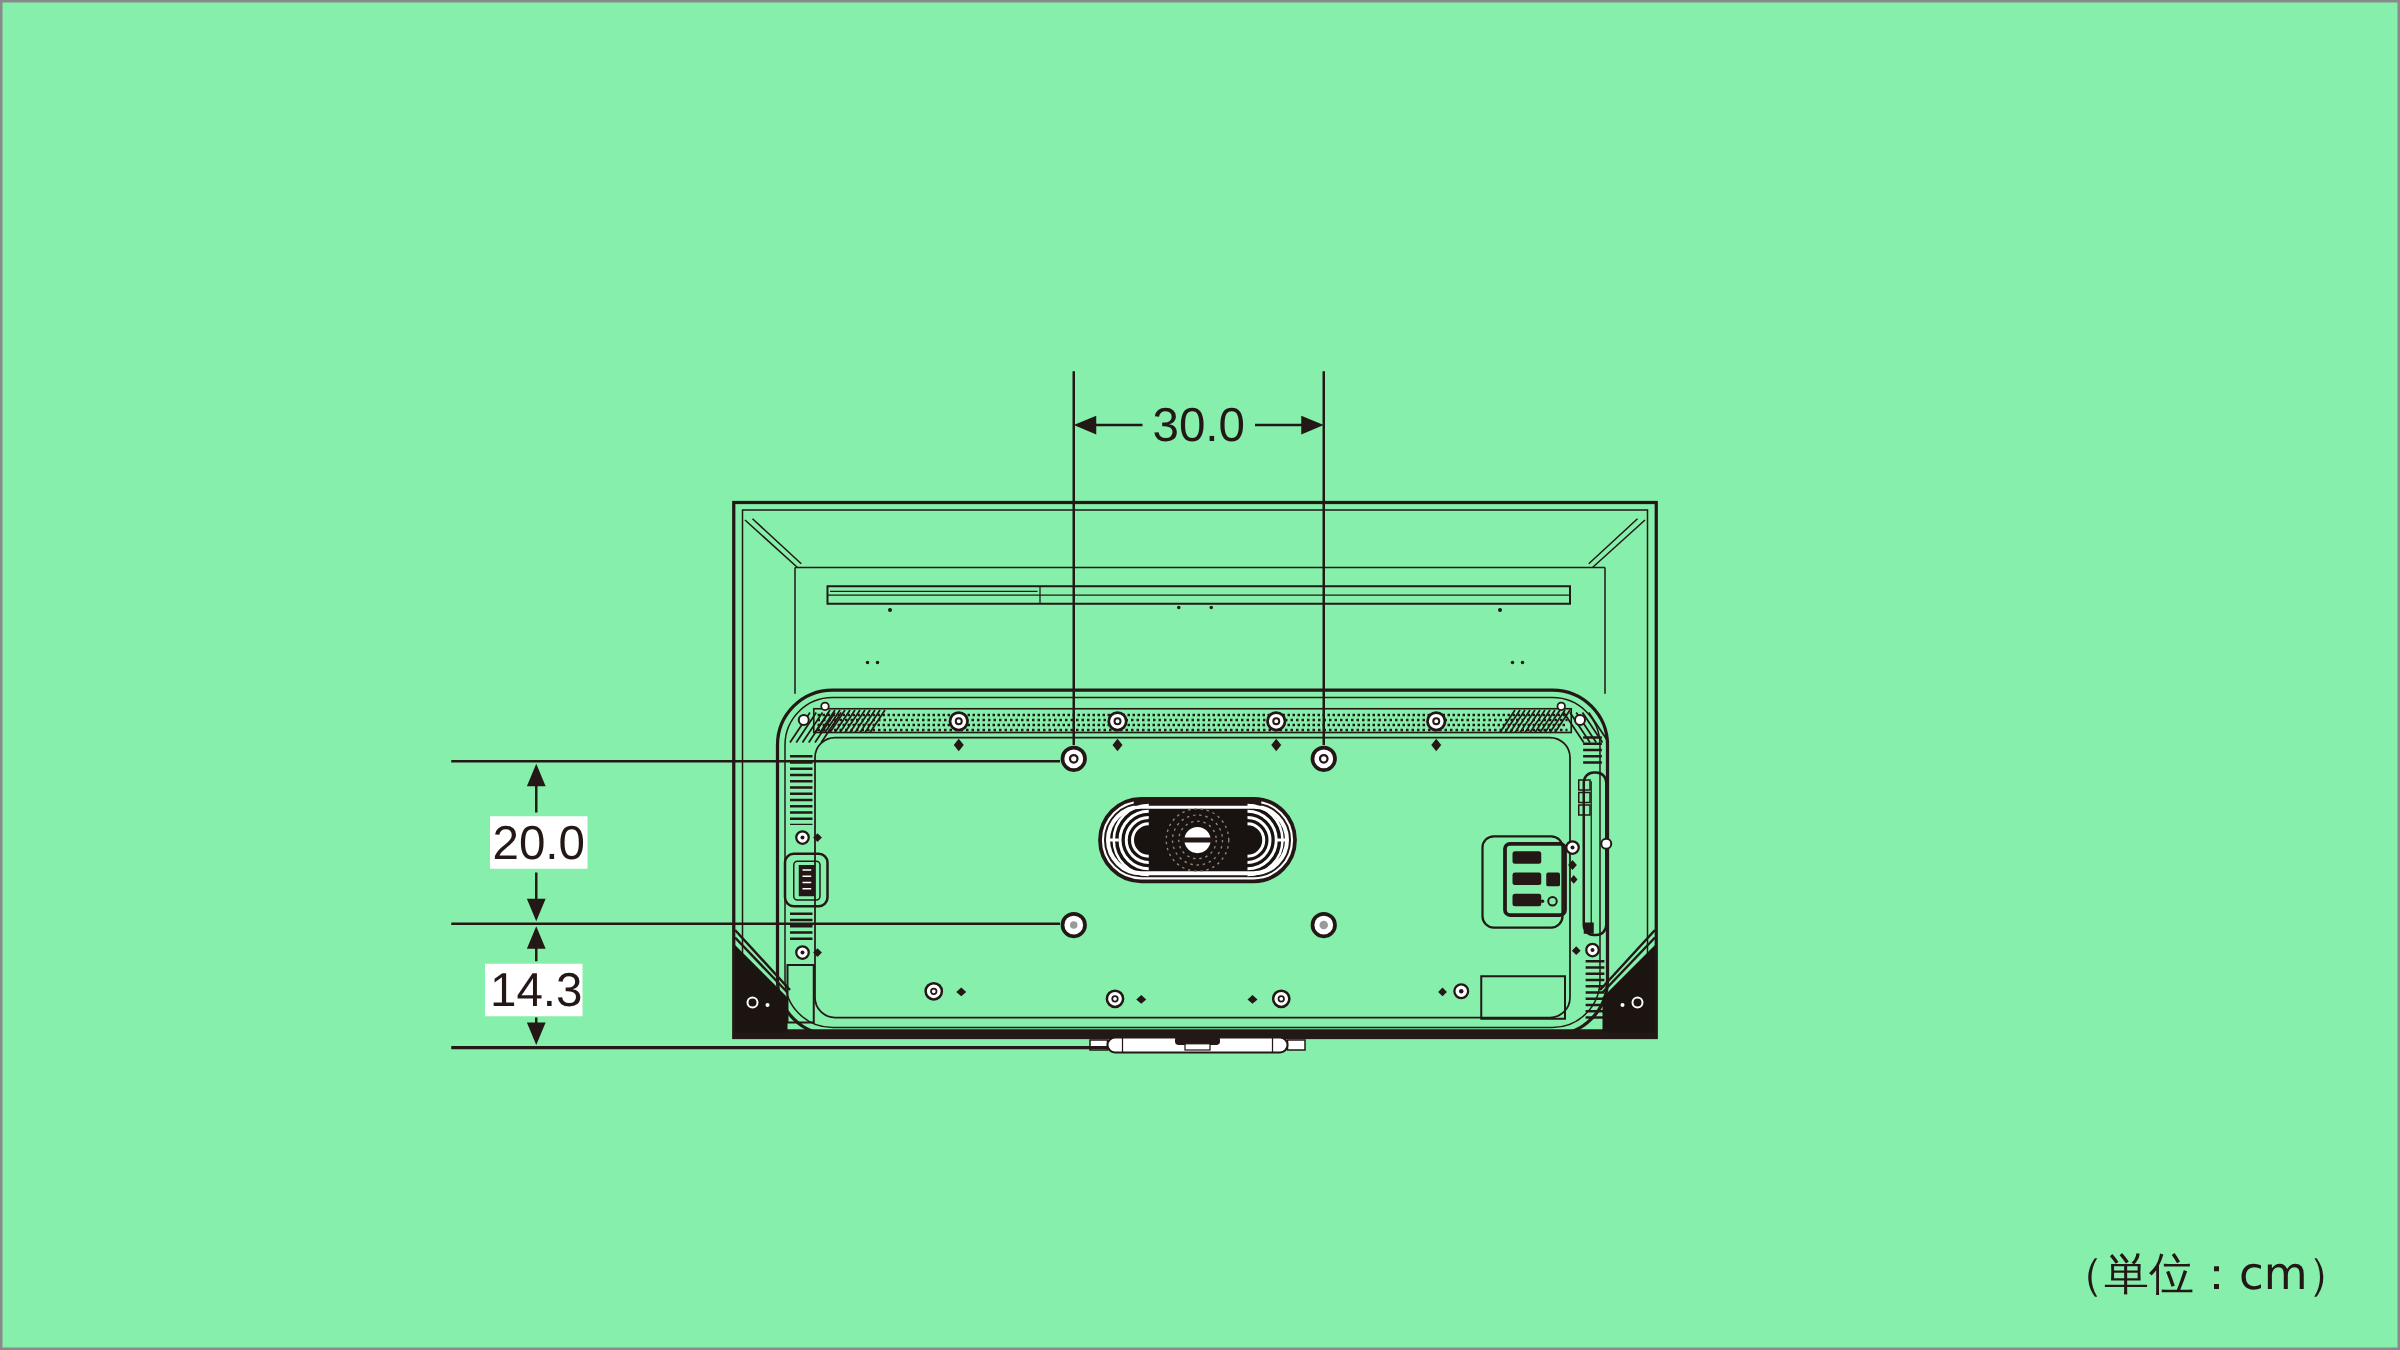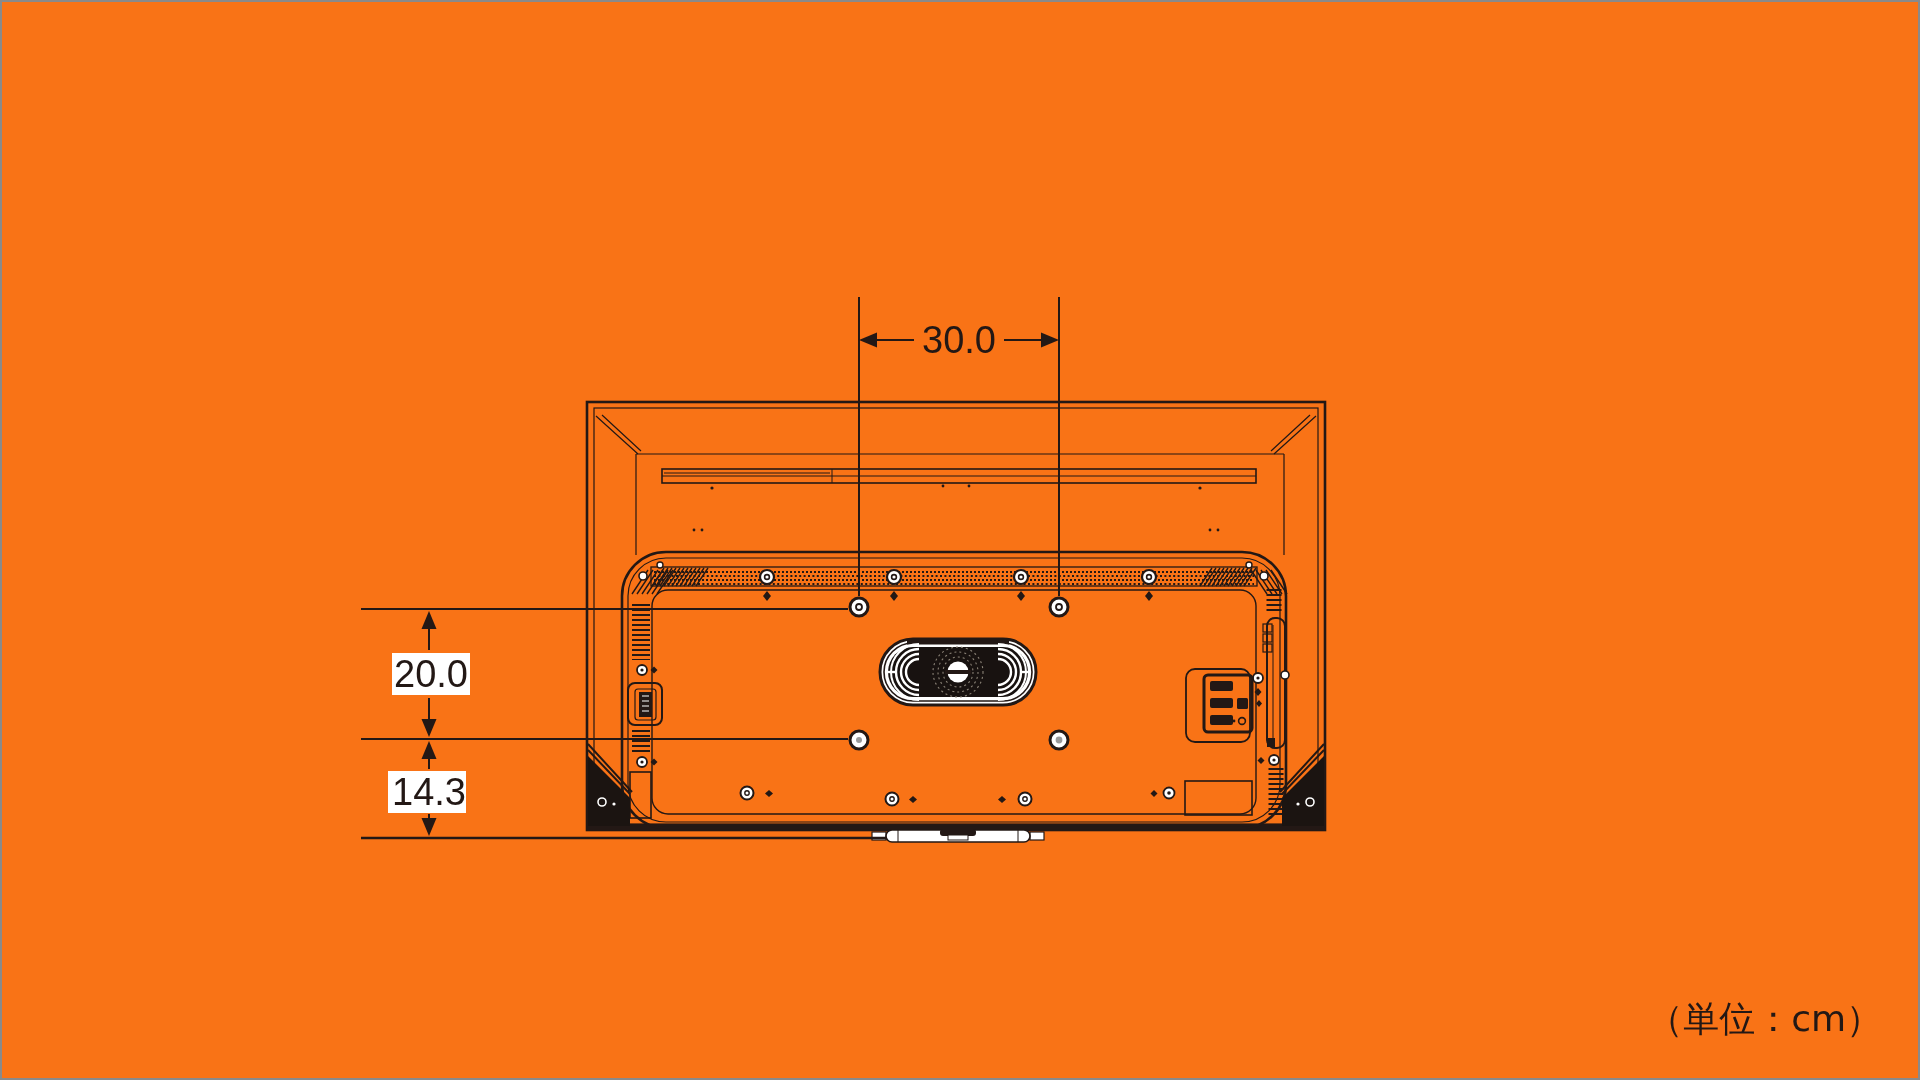--- a/index.html
+++ b/index.html
@@ -1,18 +1,18 @@
 <!DOCTYPE html>
 <html><head>
 <meta charset="utf-8">
 <style>
   html,body{margin:0;padding:0;background:#ffffff;}
   .canvas{
     position:relative;width:1920px;height:1080px;box-sizing:border-box;
-    background:#f97316;border:2px solid #8a8a8a;overflow:hidden;
+    background:#86efac;border:2px solid #8a8a8a;overflow:hidden;
     font-family:"Liberation Sans","DejaVu Sans",sans-serif;
   }
   .canvas svg{position:absolute;left:0;top:0;}
   .dim-text{
     font-family:"Liberation Sans","DejaVu Sans",sans-serif;
     font-size:38px;fill:#231815;
   }
   .note-text{
     font-family:"DejaVu Sans","Liberation Sans",sans-serif;
     font-size:36px;fill:#231815;

